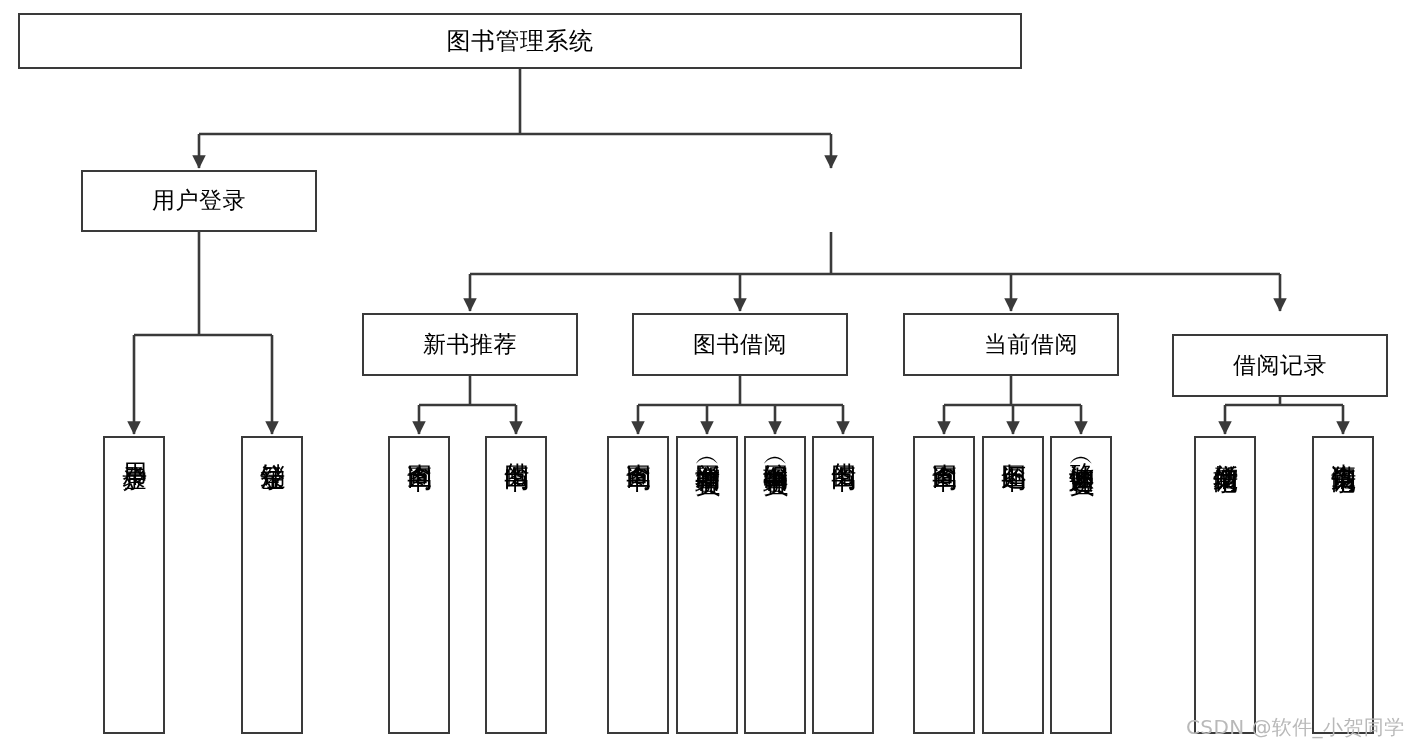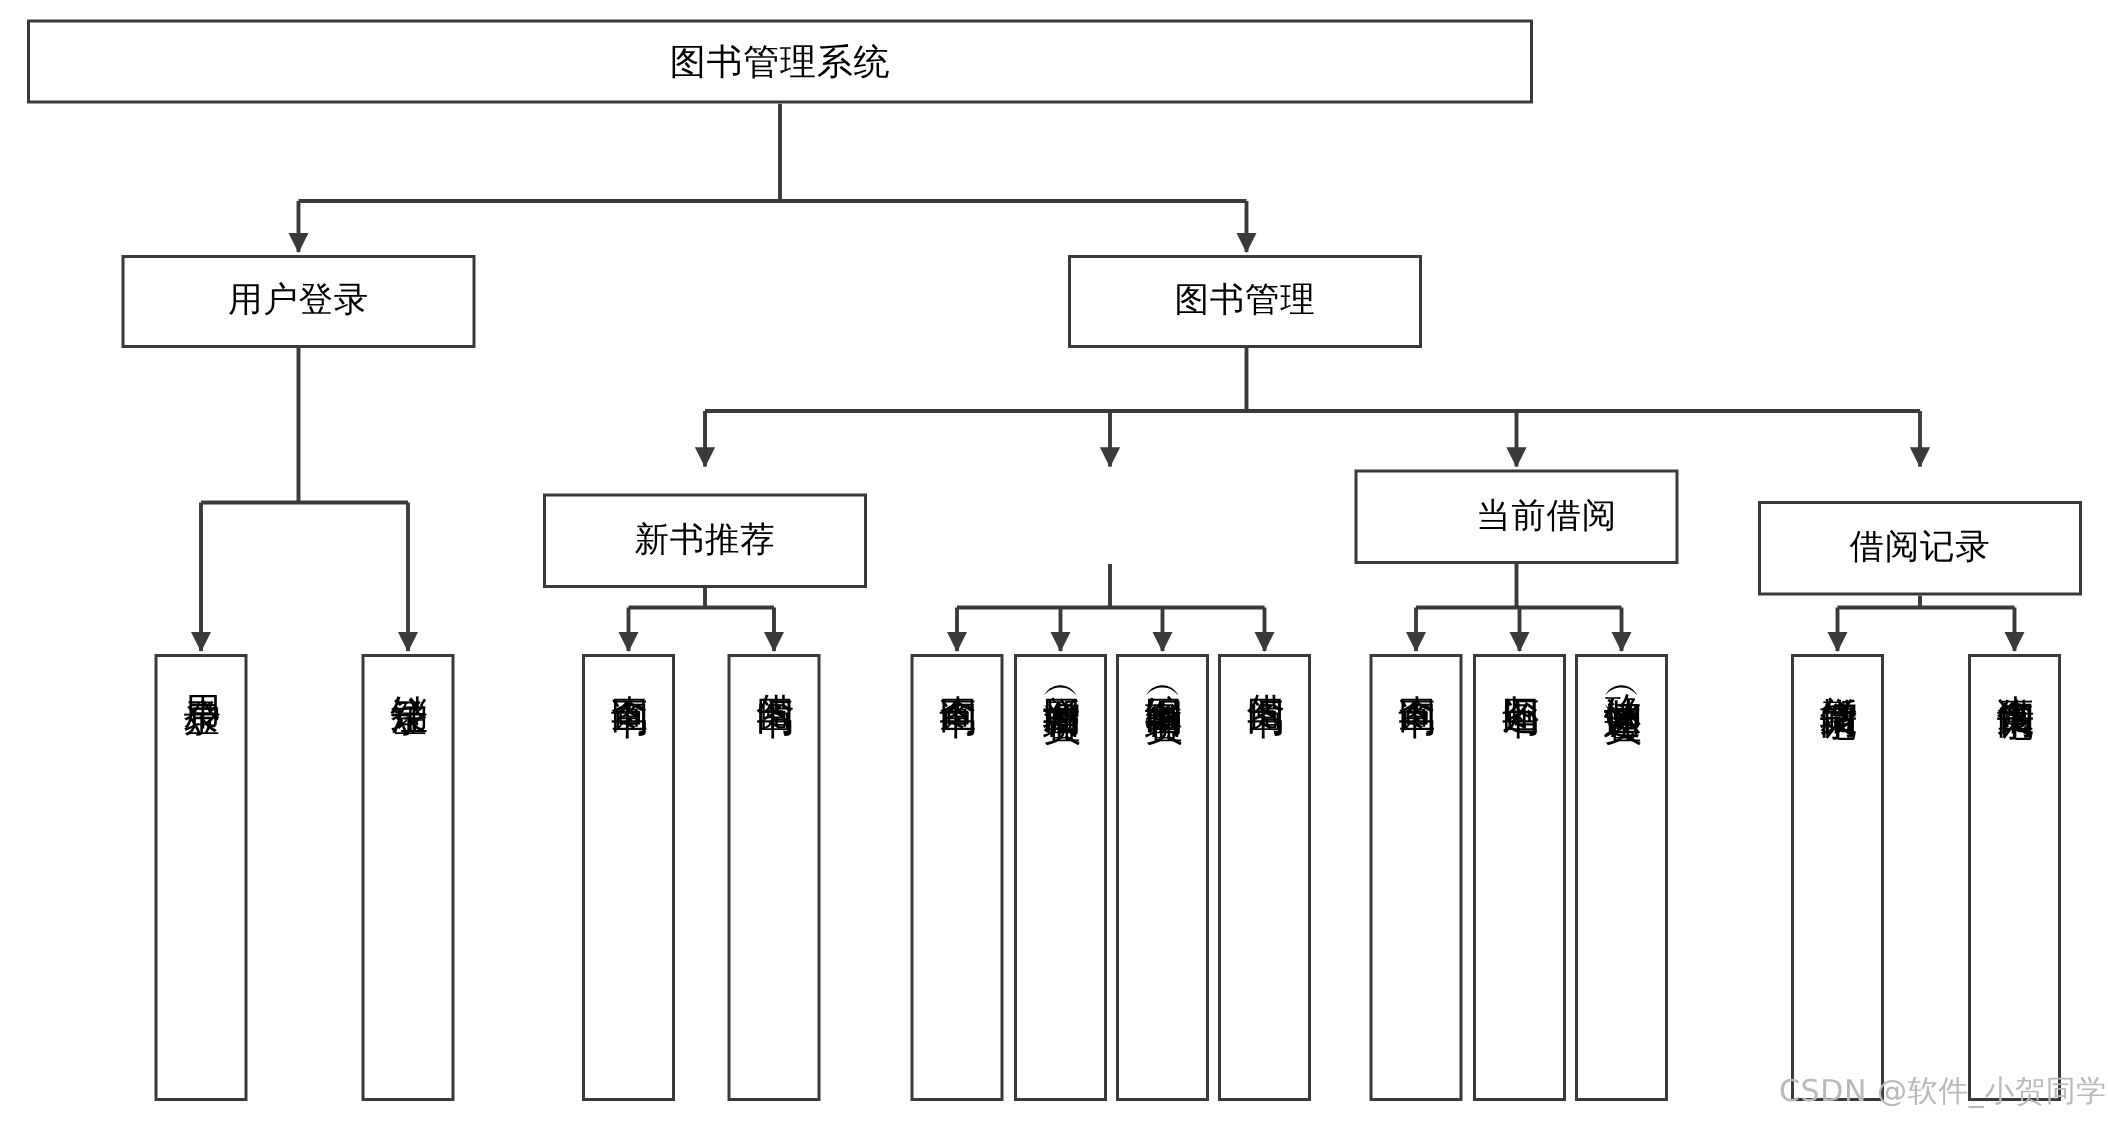--- a/index.html
+++ b/index.html
@@ -127,26 +127,26 @@
     </g>
   </svg>
 
   <div class="node root horizontal" style="left:18px; top:13px; width:1004px; height:56px;">
     <span class="label">图书管理系统</span>
   </div>
 
   <div class="node horizontal" style="left:81px; top:170px; width:236px; height:62px;">
     <span class="label">用户登录</span>
   </div>
-  <div class="node horizontal" style="left:712px; top:170px; width:236px; height:62px;">
-    <span class="label">图书管理</span>
+
+  <div class="node horizontal" style="left:362px; top:313px; width:216px; height:63px;">
+    <span class="label">新书推荐</span>
   </div>
-
-  <div class="node horizontal" style="left:362px; top:313px; width:216px; height:63px;margin-top:16px;">
-    <span class="label">新书推荐</span>
+  <div class="node horizontal" style="left:632px; top:313px; width:216px; height:63px;">
+    <span class="label">图书借阅</span>
   </div>
   <div class="node horizontal" style="left:903px; top:313px; width:216px; height:63px;padding-left:40px;">
     <span class="label">当前借阅</span>
   </div>
   <div class="node horizontal" style="left:1172px; top:313px; width:216px; height:63px;margin-top:21px;">
     <span class="label">借阅记录</span>
   </div>
 
   <div class="node vertical" style="left:103px; top:436px; width:62px; height:298px;">
     <span class="label">用户登录</span>

